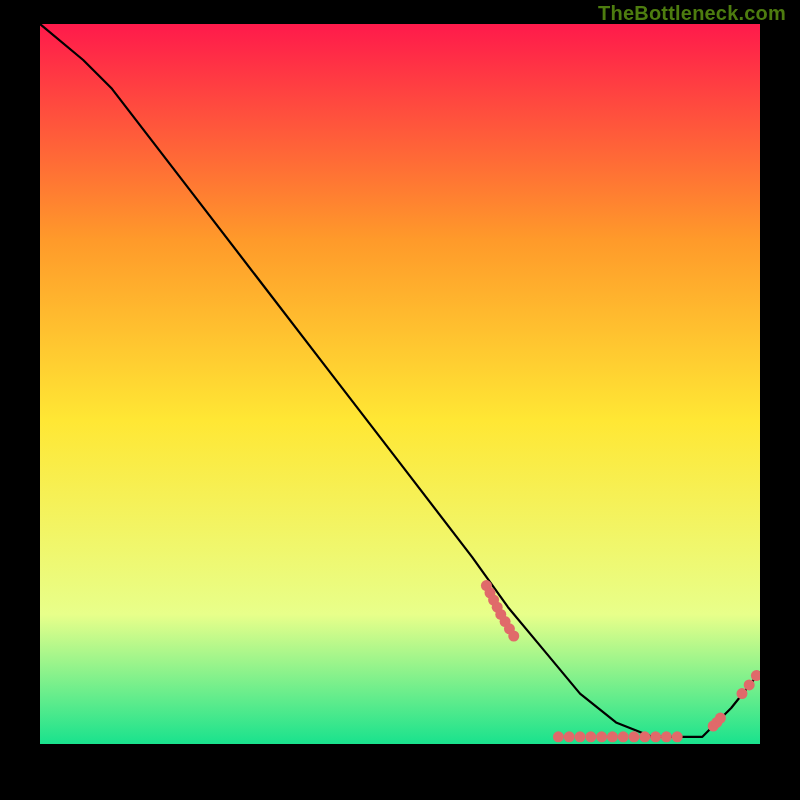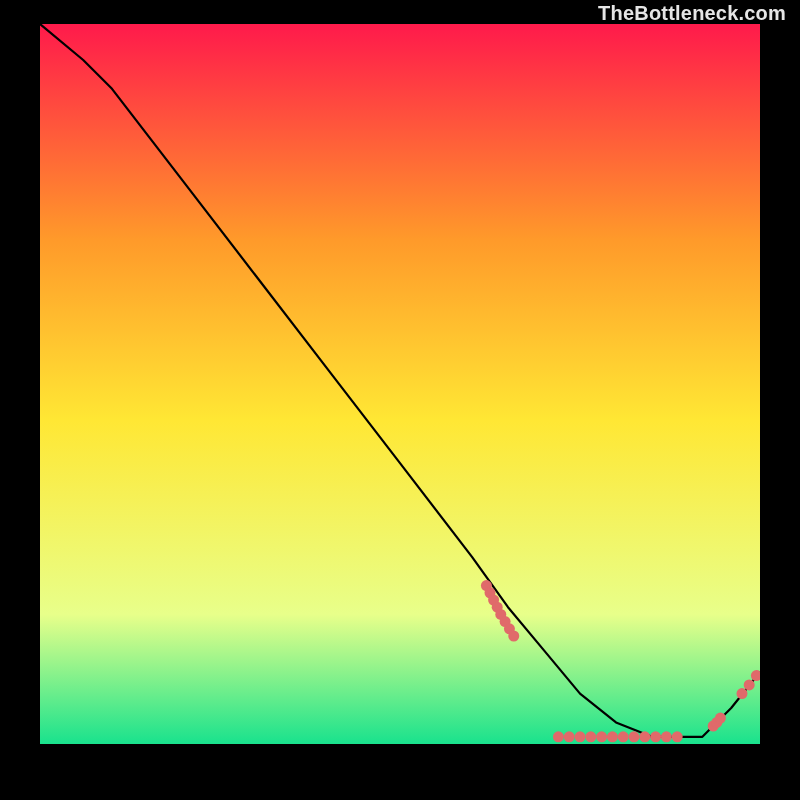--- a/index.html
+++ b/index.html
@@ -14,21 +14,21 @@
   .outer {
     position: relative;
     width: 800px;
     height: 800px;
     background: #000;
   }
   .watermark {
     position: absolute;
     top: 2px;
     right: 14px;
-    color: #e5e5e5;
+    color: #4d7c0f;
     font-size: 20px;
     font-weight: 600;
     letter-spacing: 0.2px;
     z-index: 5;
   }
   .plot-wrap {
     position: absolute;
     left: 40px;
     top: 24px;
     width: 720px;

